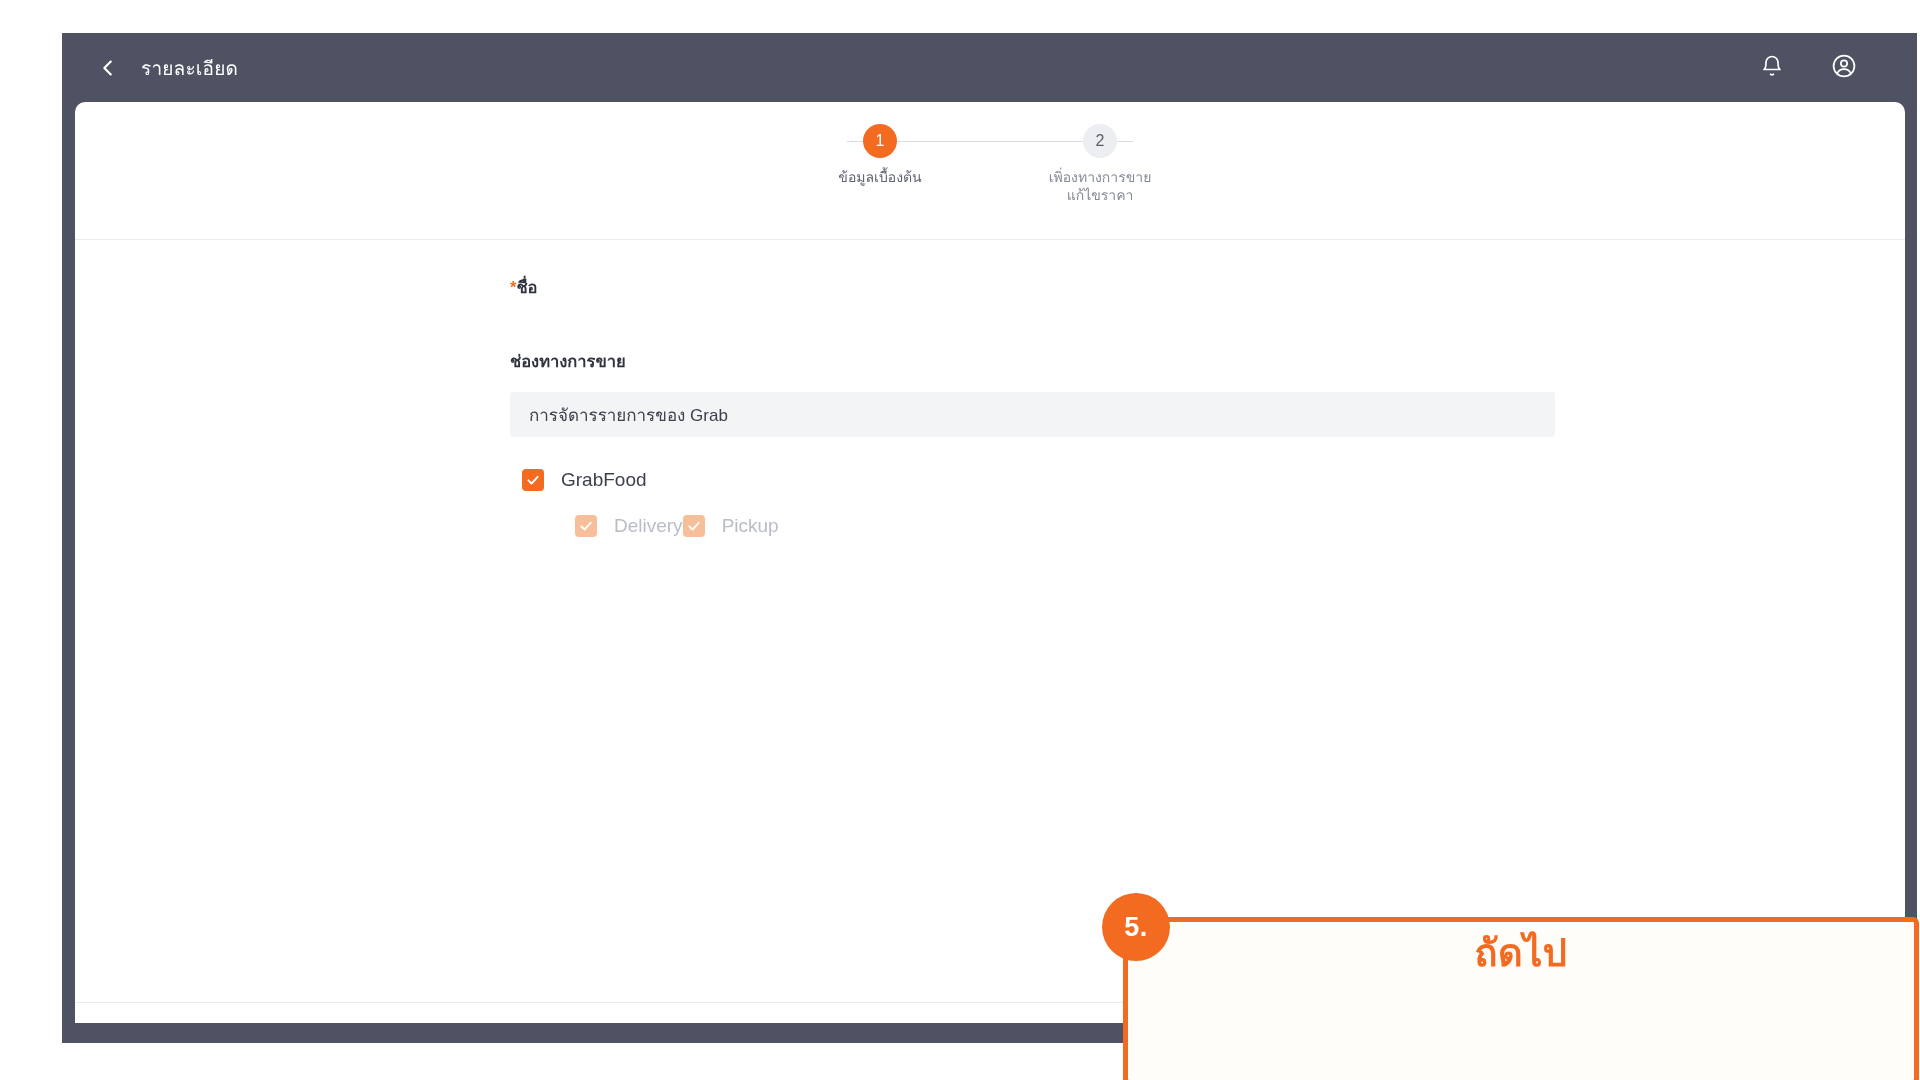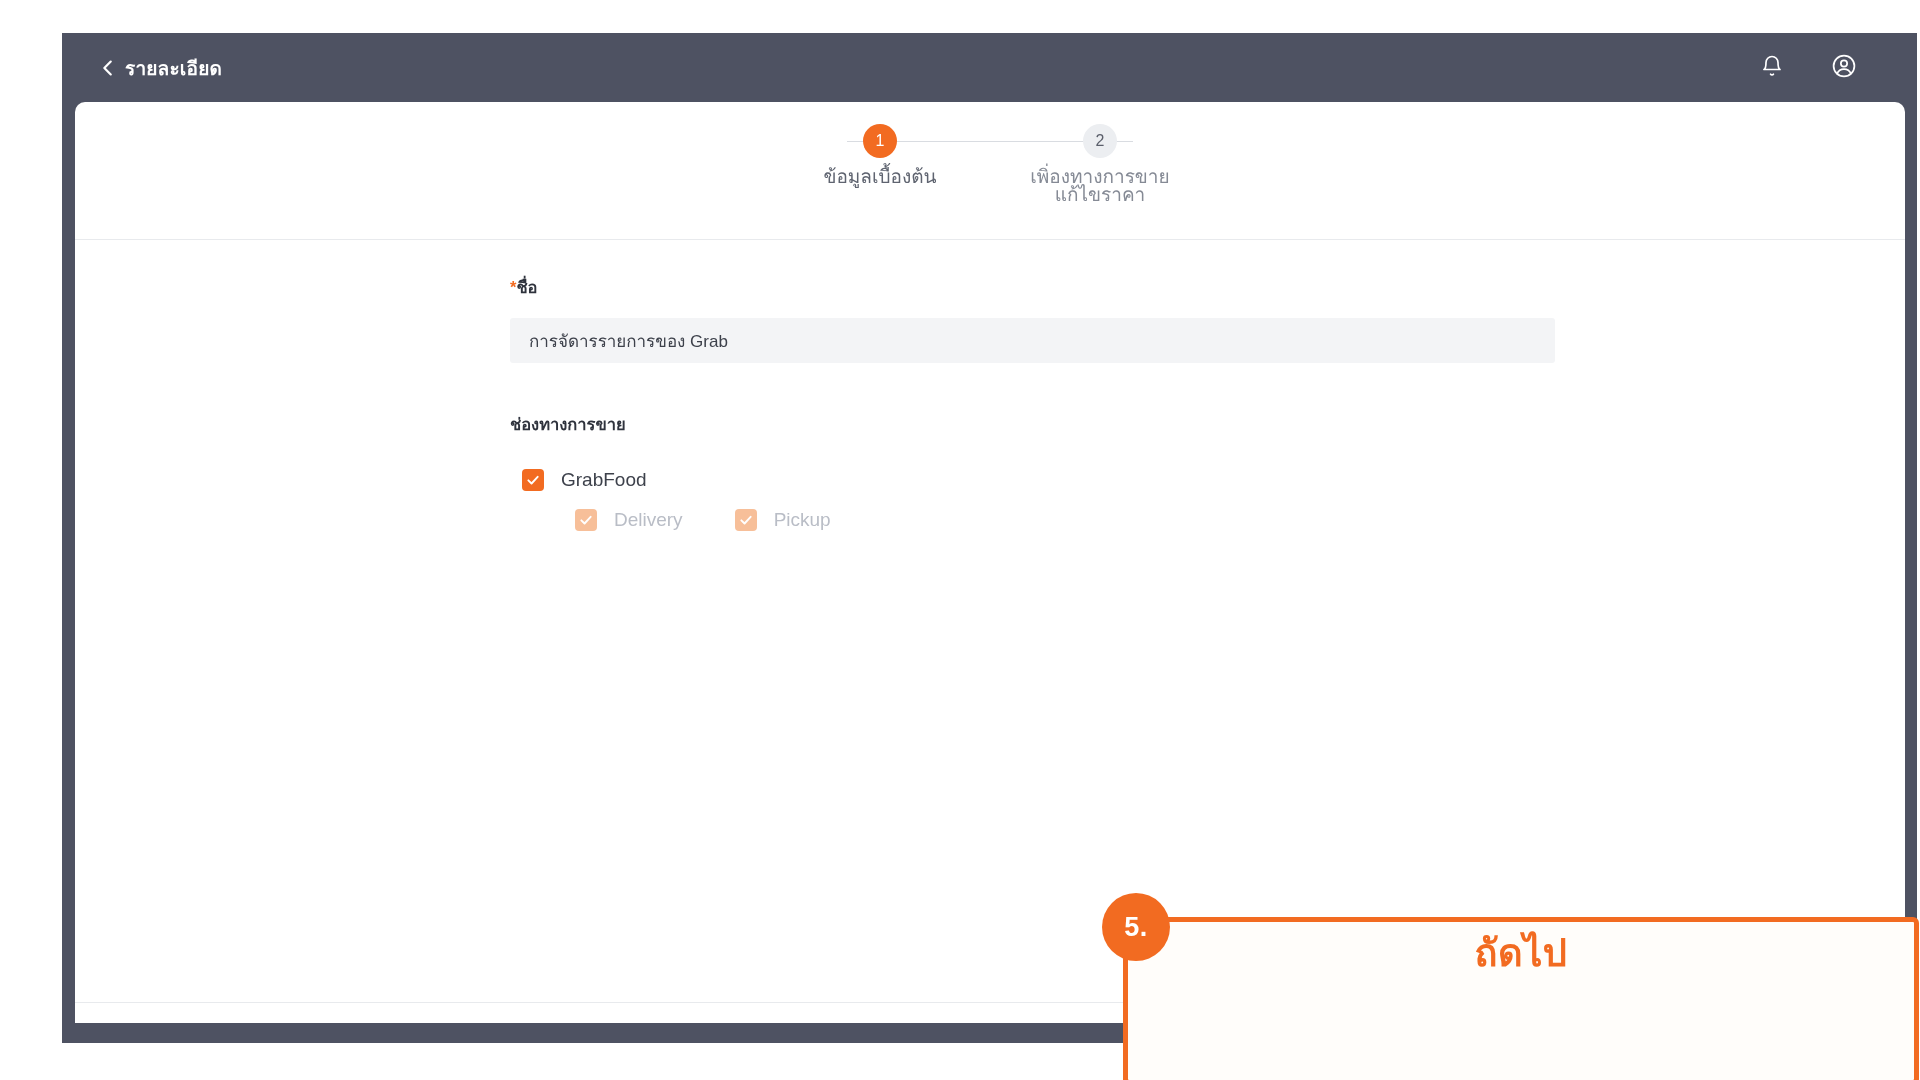--- a/index.html
+++ b/index.html
@@ -20,23 +20,22 @@
   #header-bar{
     position:absolute;left:62px;top:33px;width:1855px;height:69px;
     background:#4e5262;display:flex;align-items:center;
   }
   #back-button{
     margin-left:29px;width:34px;height:34px;
     display:flex;align-items:center;justify-content:center;cursor:pointer;
   }
   #back-button svg{display:block;}
   #header-title{
-    color:#ffffff;font-size:19px;letter-spacing:.2px;
+    margin-left:16px;color:#ffffff;font-size:19px;letter-spacing:.2px;
     white-space:nowrap;
-    font-weight:bold;
   }
   #header-actions{
     margin-left:auto;display:flex;align-items:center;gap:38px;margin-right:56px;
   }
   .hdr-icon{
     width:34px;height:34px;display:flex;align-items:center;justify-content:center;
     cursor:pointer;
   }
 
   
@@ -56,21 +55,21 @@
     align-items:center;cursor:pointer;
   }
   .step-circle{
     width:34px;height:34px;border-radius:50%;
     display:flex;align-items:center;justify-content:center;
     font-size:16px;z-index:2;
   }
   .step-circle.active{background:#f26b21;color:#ffffff;}
   .step-circle.inactive{background:#eceef1;color:#5b5f6b;}
   .step-label{
-    margin-top:10px;font-size:19px;color:#5f6470;text-align:center;
+    margin-top:10px;font-size:14px;color:#5f6470;text-align:center;
     line-height:18px;white-space:pre-line;
   }
   .step-label.inactive{color:#858a95;}
   #step-connector{
     position:absolute;top:39px;left:50%;transform:translateX(-50%);
     width:286px;height:1px;background:#d9dce1;z-index:1;
   }
 
   #stepper-divider{
     height:1px;background:#e8eaed;width:100%;
@@ -89,21 +88,21 @@
     background:#f3f4f6;border:none;border-radius:3px;
     display:flex;align-items:center;padding-left:19px;box-sizing:border-box;
     font-size:17px;color:#3d414b;cursor:text;
   }
   #channel-label{
     margin:48px 0 0 435px;font-size:16.5px;font-weight:bold;color:#2f333d;
   }
 
   .cb-row{display:flex;align-items:center;}
   #grabfood-row{margin:32px 11px 0 447px;cursor:pointer;}
-  #sub-options{margin:18px 0 0 500px;display:flex;align-items:flex-end;gap:52px;}
+  #sub-options{margin:24px 0 0 500px;display:flex;align-items:flex-end;}
   .cb-box{
     width:22px;height:22px;border-radius:4px;background:#f26b21;
     display:flex;align-items:center;justify-content:center;flex:none;
   }
   .cb-box.disabled{background:#f7bf99;}
   .cb-text{margin-left:17px;font-size:19px;color:#3d414b;}
   .cb-text.disabled{color:#b9bdc6;}
 
   
   #footer-divider{
@@ -183,23 +182,23 @@
   </div>
 
   <div id="stepper-divider"></div>
 
   <div id="form-body">
 
     <div class="field-label">
       <span class="req-star">*</span><span>ชื่อ</span>
     </div>
 
+    <div id="channel-label">ช่องทางการขาย</div>
+
     <div id="name-input">การจัดารรายการของ Grab</div>
-
-    <div id="channel-label">ช่องทางการขาย</div>
 
     <div id="grabfood-row" class="cb-row">
       <span class="cb-box">
         <svg width="14" height="14" viewBox="0 0 24 24" fill="none" stroke="#ffffff" stroke-width="3.2" stroke-linecap="round" stroke-linejoin="round">
           <polyline points="4 12.5 9.5 18 20 6.5"></polyline>
         </svg>
       </span>
       <span class="cb-text">GrabFood</span>
     </div>
 

